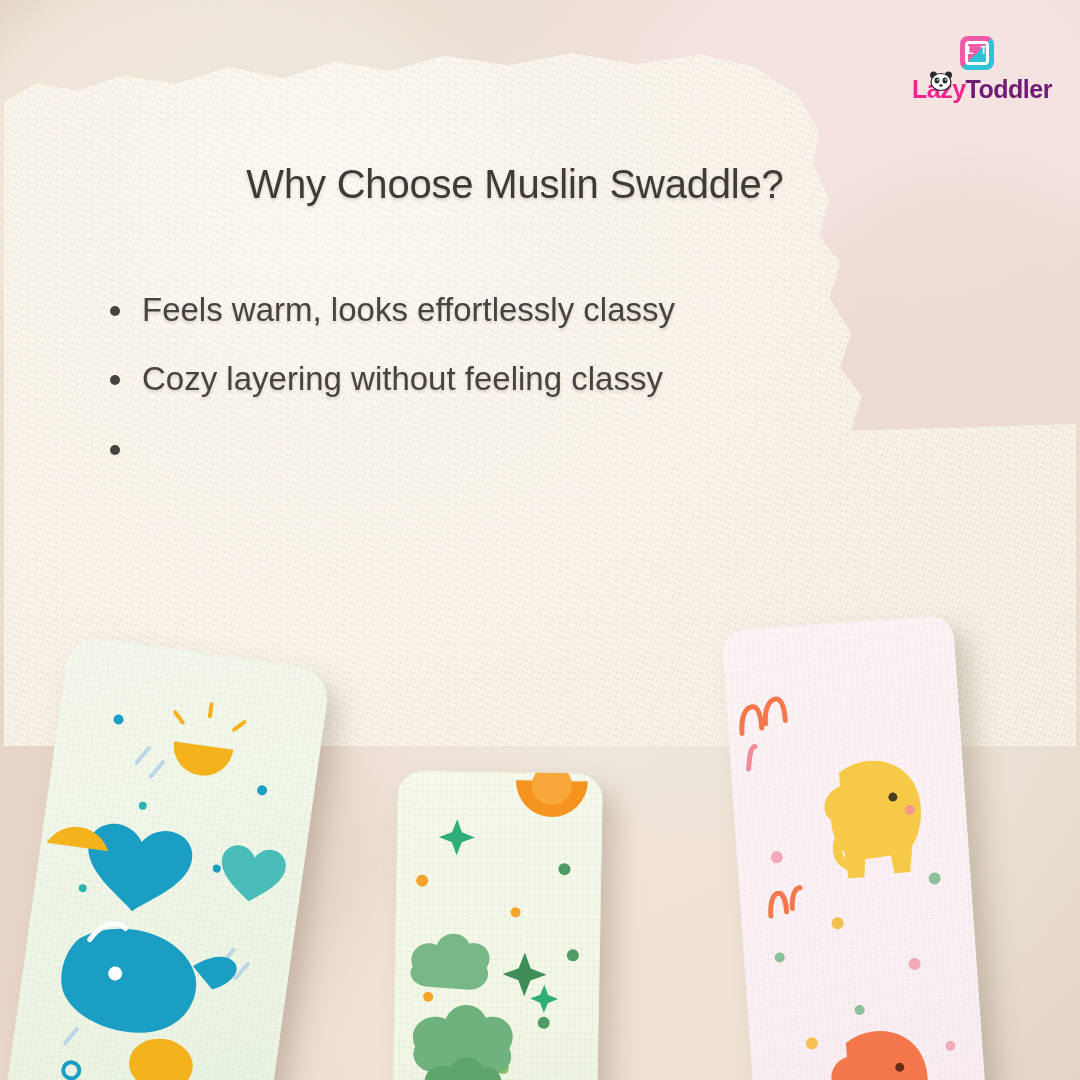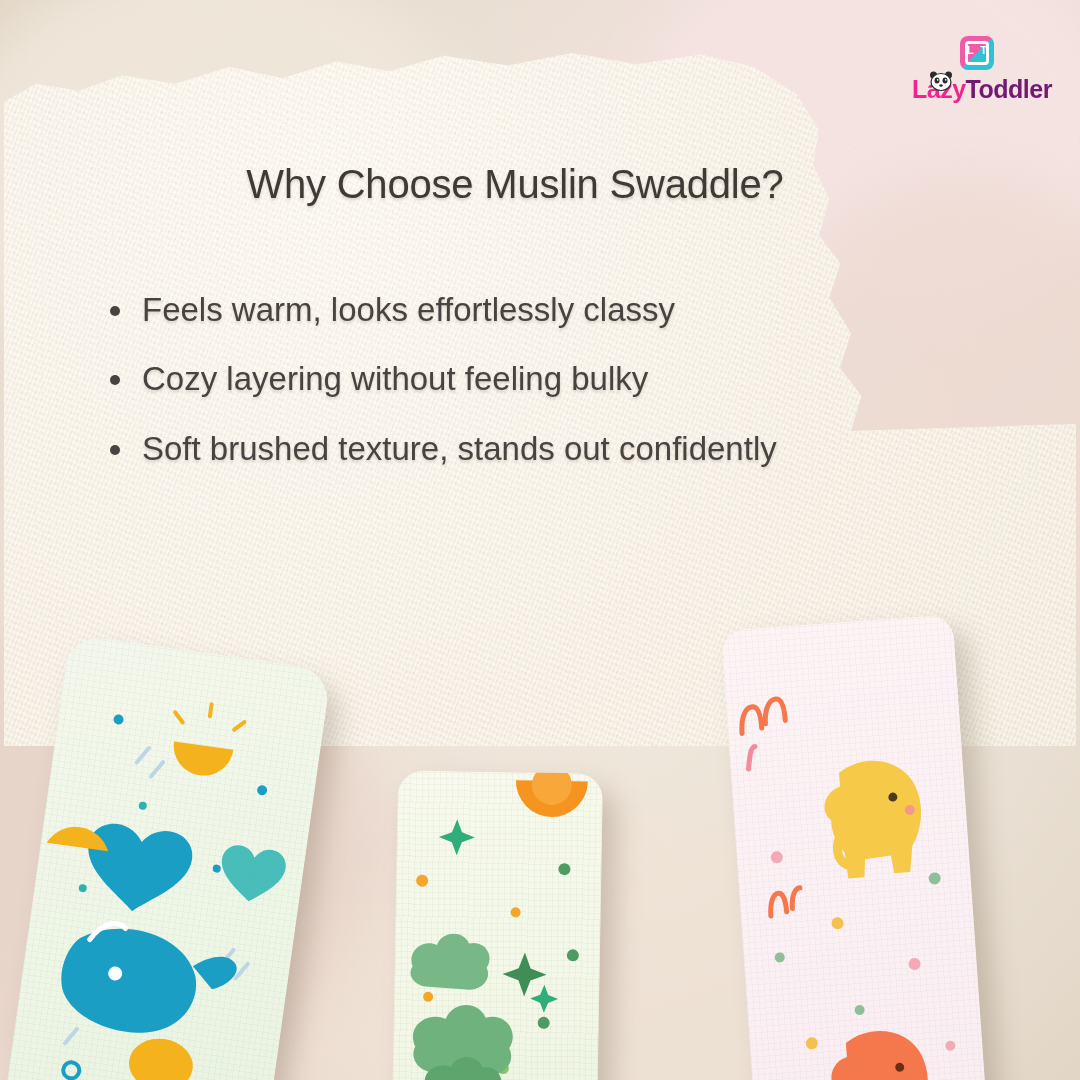--- a/index.html
+++ b/index.html
@@ -276,25 +276,24 @@
 
   <div class="headline">Why Choose  Muslin Swaddle?</div>
 
   <ul class="bullets">
     <li>
       <span class="dot"></span>
       <span>Feels warm, looks effortlessly classy</span>
     </li>
     <li>
       <span class="dot"></span>
-      <span>Cozy layering without feeling bulky</span>
+      <span>Cozy layering without feeling classy</span>
     </li>
     <li>
       <span class="dot"></span>
-      <span>Soft brushed texture, stands out confidently</span>
     </li>
   </ul>
 
   <div class="swaddles">
 
     <div class="swaddle sw-left">
       <svg viewBox="0 0 264 470">
 
         <path d="M118 92 a30 30 0 0 0 60 0 z" fill="#f4b21c"></path>
         <path d="M150 62 v-12 M176 72 l9 -9 M124 72 l-9 -9" stroke="#f4b21c" stroke-width="4" stroke-linecap="round"></path>

